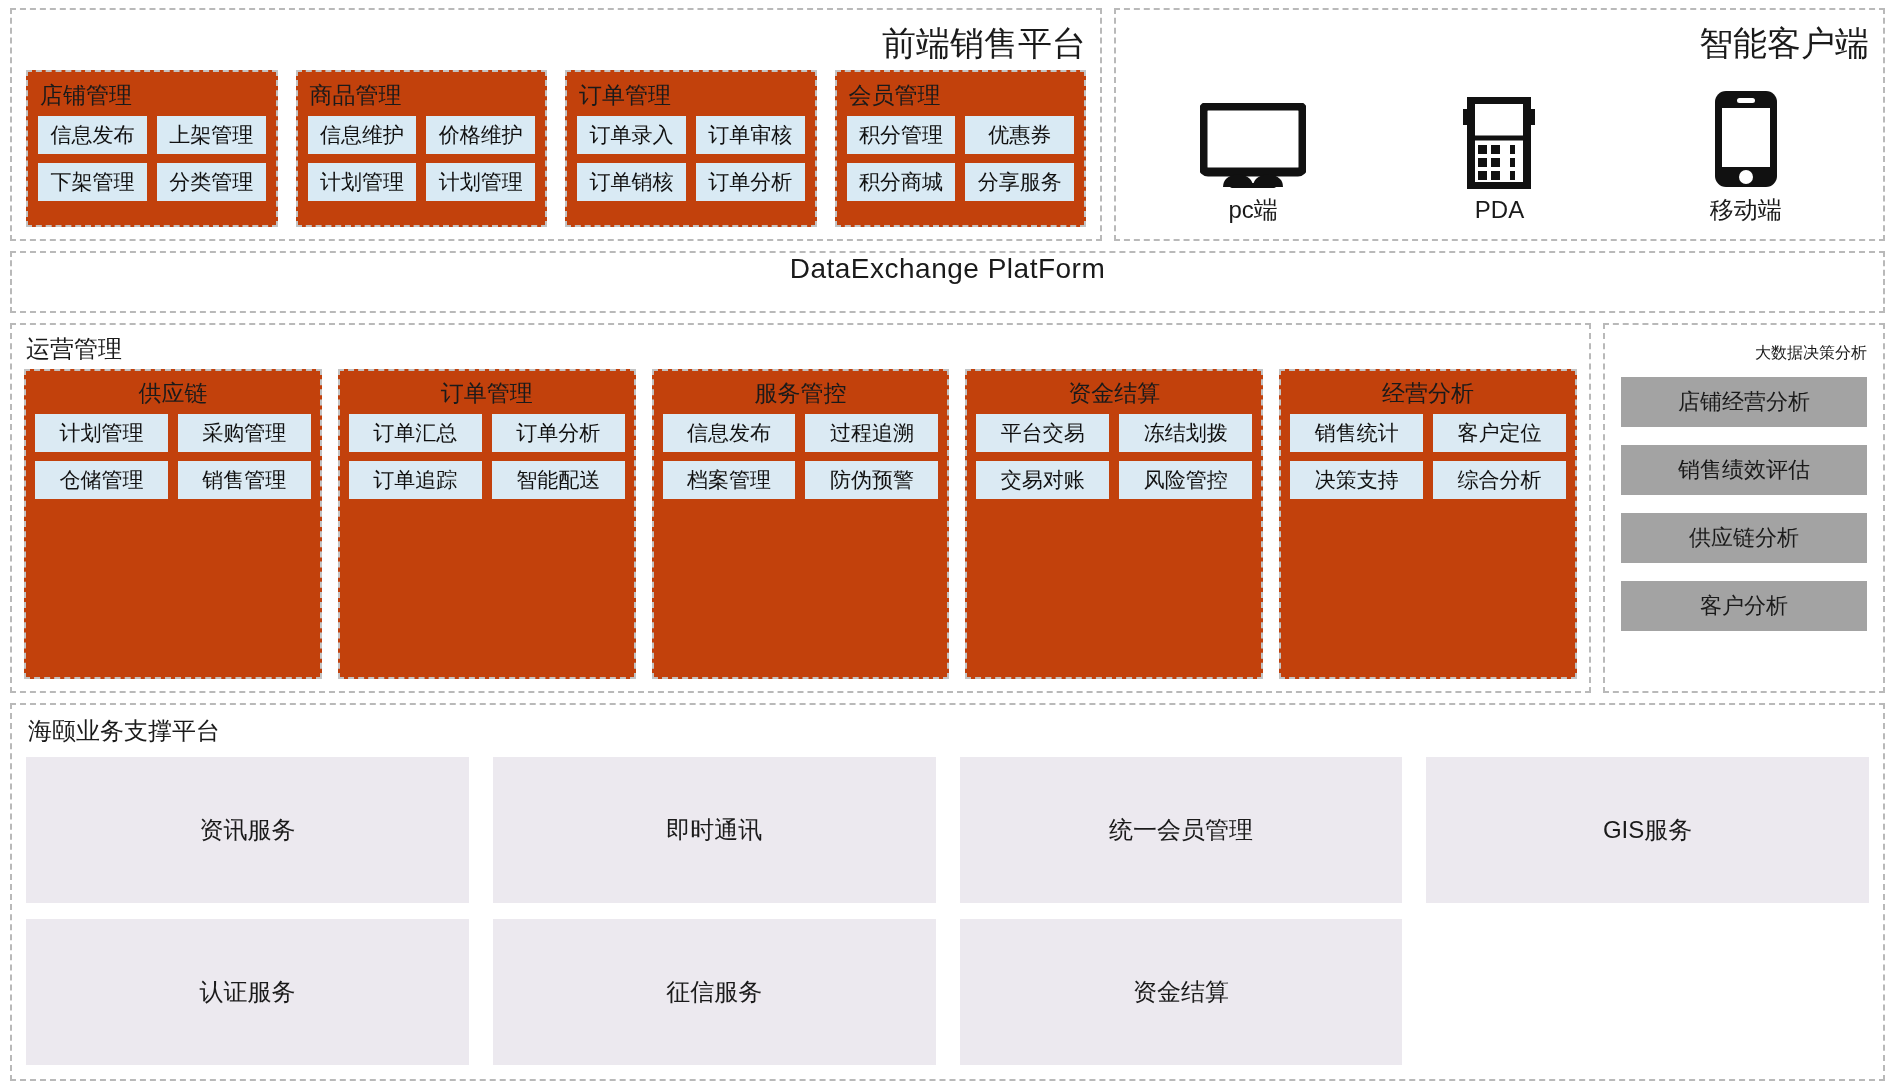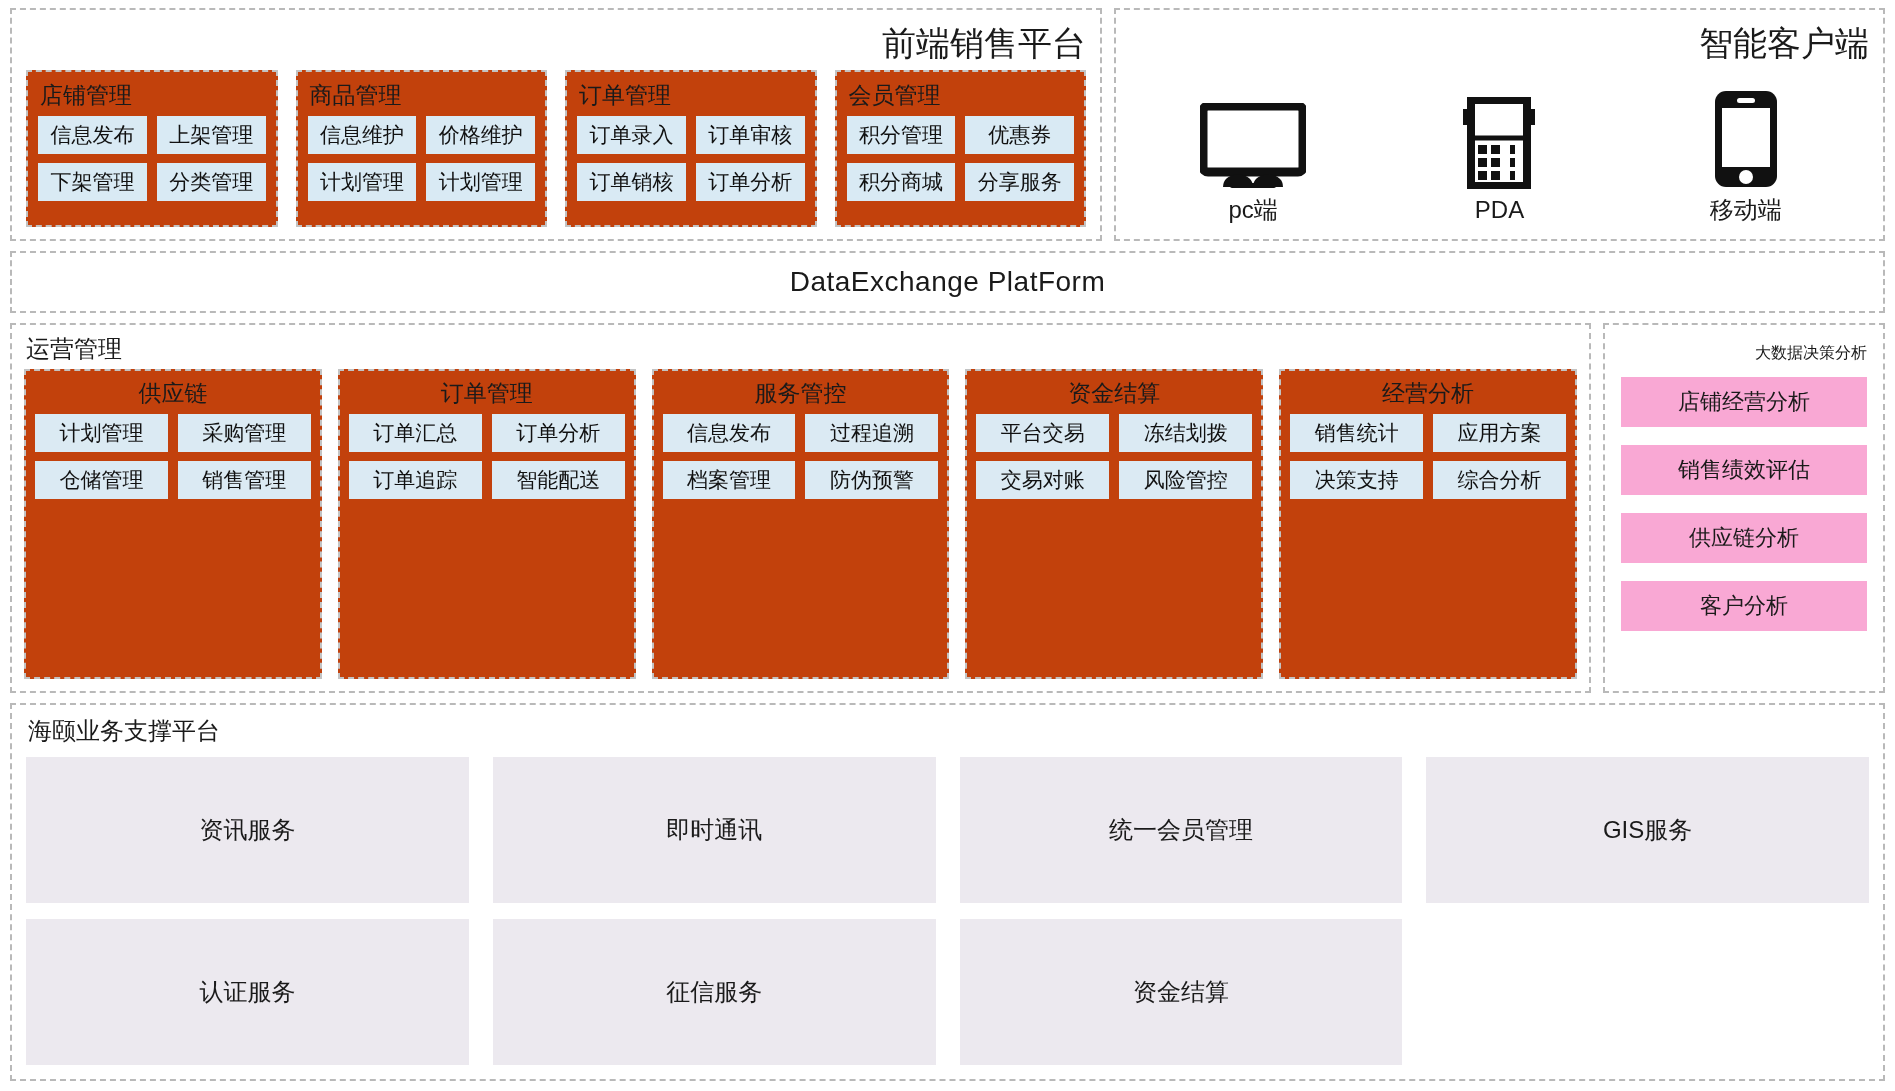--- a/index.html
+++ b/index.html
@@ -31,21 +31,21 @@
     background: #dbeaf3; color: #111; font-size: 21px; line-height: 26px;
     padding: 6px 2px; text-align: center; white-space: nowrap;
   }
 
   .clients { flex: 1; padding: 10px 14px; display: flex; flex-direction: column; }
   .clients-row { display: flex; flex: 1; align-items: flex-end; justify-content: space-around; padding-bottom: 4px; }
   .client-item { display: flex; flex-direction: column; align-items: center; gap: 6px; width: 150px; }
   .client-label { font-size: 24px; line-height: 30px; }
 
   
-  .dx-bar { height: 62px; display: flex; align-items: center; justify-content: center; }
+  .dx-bar { height: 62px; display: flex; align-items: flex-start; justify-content: center; }
   .dx-text { font-size: 28px; letter-spacing: 0.5px; }
 
   
   .row3 { display: flex; gap: 12px; height: 370px; }
   .mid-left { flex: 1 1 auto; display: flex; flex-direction: column; gap: 10px; }
 
   .mid-top { display: flex; gap: 12px; height: 133px; }
   .industry { flex: 0 0 950px; padding: 6px 12px 10px 12px; display: flex; flex-direction: column; }
   .block-title { font-size: 24px; line-height: 32px; padding: 2px 0 4px 2px; }
   .industry-tiles { display: flex; gap: 18px; flex: 1; align-items: center; }
@@ -58,21 +58,21 @@
 
   .ops { flex: 1; padding: 6px 12px 12px 12px; display: flex; flex-direction: column; }
   .ops-groups { display: flex; gap: 16px; flex: 1; }
   .ops-group { flex: 1; padding: 5px 9px 9px 9px; display: flex; flex-direction: column; }
   .ops-group-label { text-align: center; font-size: 23px; line-height: 30px; padding: 2px 0 6px 0; white-space: nowrap; }
 
   .bigdata { flex: 0 0 282px; padding: 8px 16px 10px 16px; display: flex; flex-direction: column; }
   .bigdata-title { text-align: right; font-size: 16px; line-height: 32px; padding: 4px 0 8px 0; }
   .bigdata-list { display: flex; flex-direction: column; gap: 18px; flex: 1; justify-content: flex-start; }
   .tile-purple {
-    background: #f9a8d4; font-size: 22px; line-height: 28px;
+    background: #a3a3a3; font-size: 22px; line-height: 28px;
     padding: 11px 0; text-align: center; white-space: nowrap;
   }
 
   
   .support { flex: 1; padding: 8px 14px 14px 14px; display: flex; flex-direction: column; }
   .support-grid { display: grid; grid-template-columns: repeat(4, 1fr); gap: 16px 24px; flex: 1; padding-top: 6px; }
   .tile-lav {
     background: #ece9ef; font-size: 24px; line-height: 30px;
     display: flex; align-items: center; justify-content: center; white-space: nowrap;
   }
@@ -239,21 +239,21 @@
               <div class="tile-blue2">冻结划拨</div>
               <div class="tile-blue2">交易对账</div>
               <div class="tile-blue2">风险管控</div>
             </div>
           </div>
 
           <div class="ops-group dash-thin">
             <div class="ops-group-label">经营分析</div>
             <div class="tile-grid">
               <div class="tile-blue2">销售统计</div>
-              <div class="tile-blue2">应用方案</div>
+              <div class="tile-blue2">客户定位</div>
               <div class="tile-blue2">决策支持</div>
               <div class="tile-blue2">综合分析</div>
             </div>
           </div>
 
         </div>
       </div>
     </div>
 
     <div class="bigdata dash">

